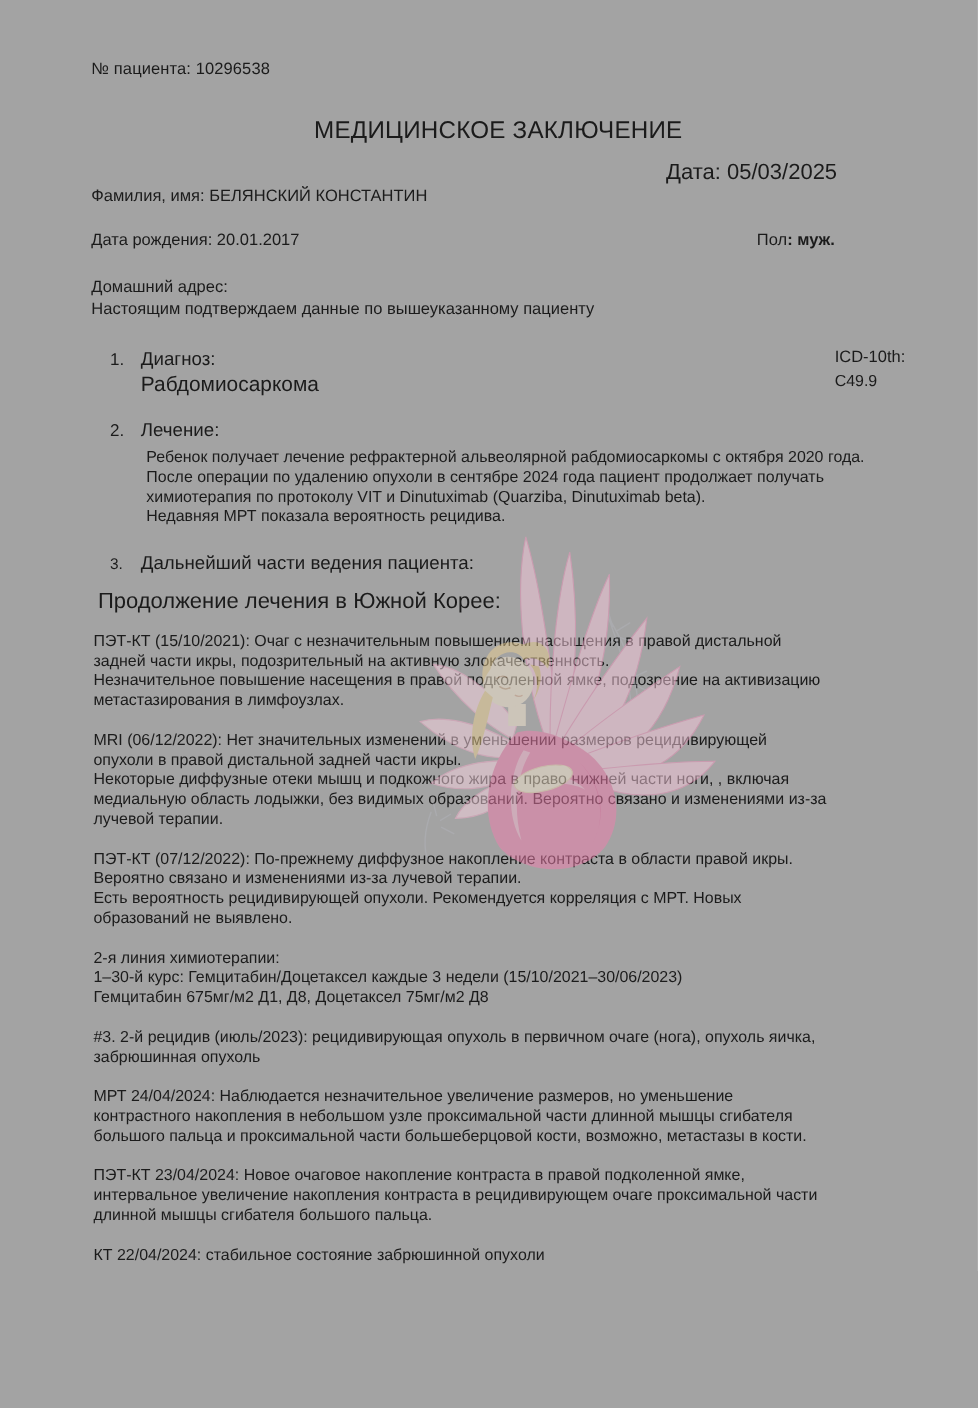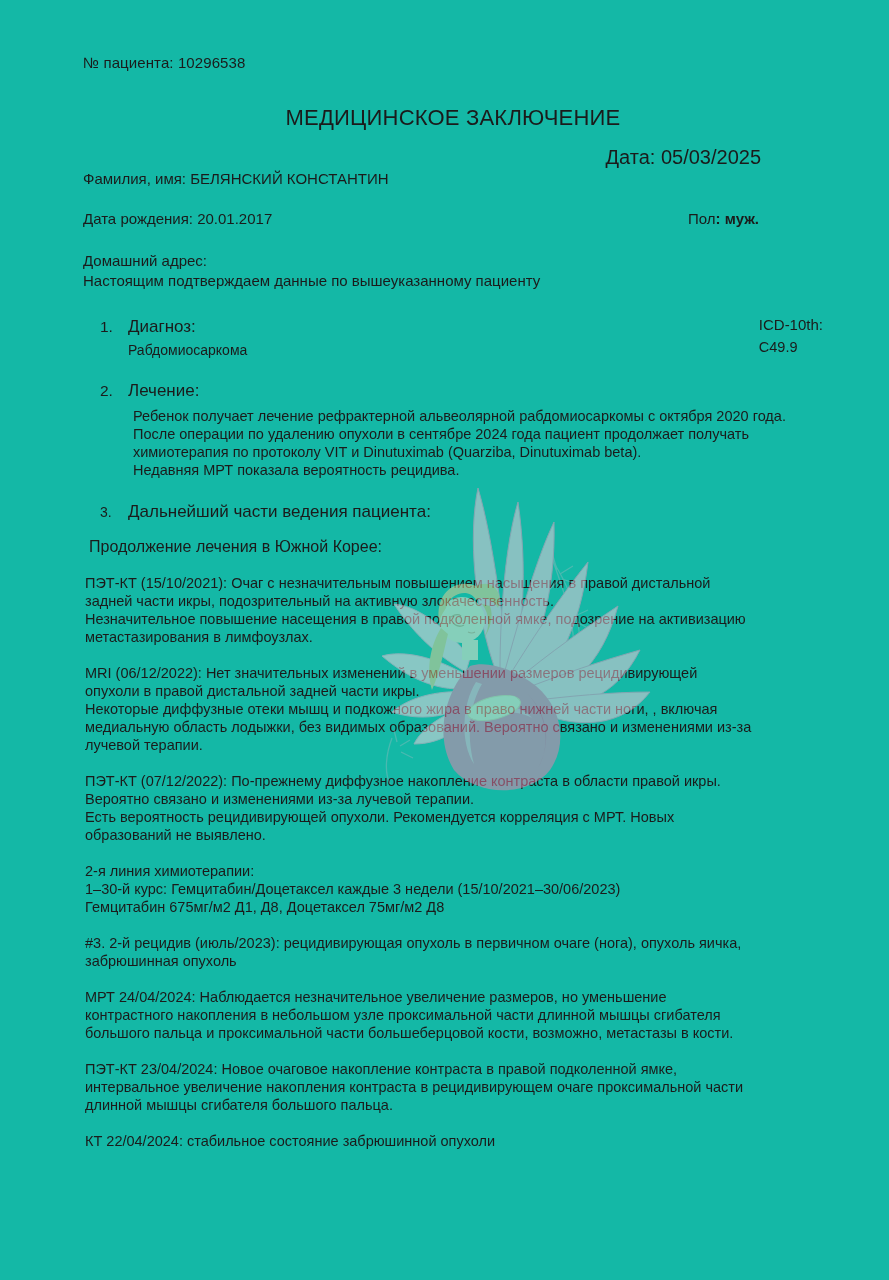--- a/index.html
+++ b/index.html
@@ -1,19 +1,19 @@
 <!DOCTYPE html>
 <html><head>
 <meta charset="utf-8">
 <style>
   html,body { margin:0; padding:0; background:#ffffff; }
   .page {
     position:relative;
     width:889px; height:1280px;
-    background:#14b8a6;
+    background:#a3a3a3;
     color:#1b1b1b;
     font-family:"Liberation Sans", sans-serif;
     overflow:hidden;
     margin:0 auto;
   }
   .content { position:relative; padding:53px 66px 0 83px; z-index:1; }
 
   .hdr-line { font-size:15px; line-height:20px; letter-spacing:0.1px; }
 
   .doc-title {
@@ -33,31 +33,31 @@
   .sex b { font-weight:bold; }
 
   .address-line { margin-top:22px; font-size:15px; line-height:20px; }
   .confirm-line { font-size:15px; line-height:20px; }
 
   .diag-block { display:flex; justify-content:space-between; align-items:flex-start; margin-top:24px; }
   .num-row { display:flex; align-items:baseline; }
   .num { width:28px; margin-left:17px; font-size:15.5px; flex:none; }
   .num.small { font-size:14px; }
   .sec-title { font-size:17px; line-height:24px; }
-  .diag-value { margin:2px 0 0 45px; font-size:14px; line-height:18px; }
+  .diag-value { margin:2px 0 0 45px; font-size:19px; line-height:18px; }
   .icd-box { font-size:15px; line-height:20px; }
   .icd-code { font-size:14.5px; margin-top:2px; }
 
   .treat-block { margin-top:20px; }
   .body-text { white-space:pre-wrap; font-size:14.5px; line-height:18px; }
   .treat-body { margin:4px 0 0 50px; }
   .treat-note { margin:18px 0 0 51px; font-size:14.5px; line-height:18px; }
 
   .plan-head { margin-top:21px; }
-  .plan-intro { margin:14px 0 0 6px; font-size:16px; line-height:18px; }
+  .plan-intro { margin:14px 0 0 6px; font-size:20px; line-height:18px; }
   .paras { margin-top:18px; }
   .para { margin:0 0 18px 2px; }
 
   .watermark {
     position:absolute; left:378px; top:480px;
     width:290px; height:312px;
     opacity:0.5;
     z-index:2;
     pointer-events:none;
   }

